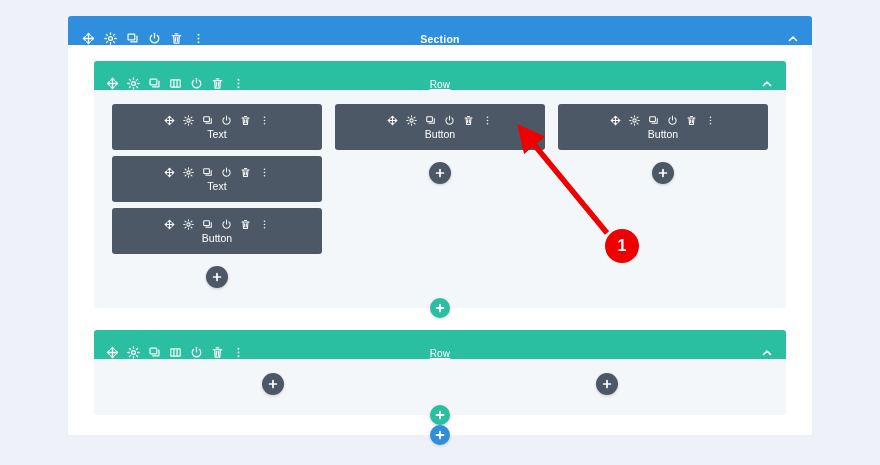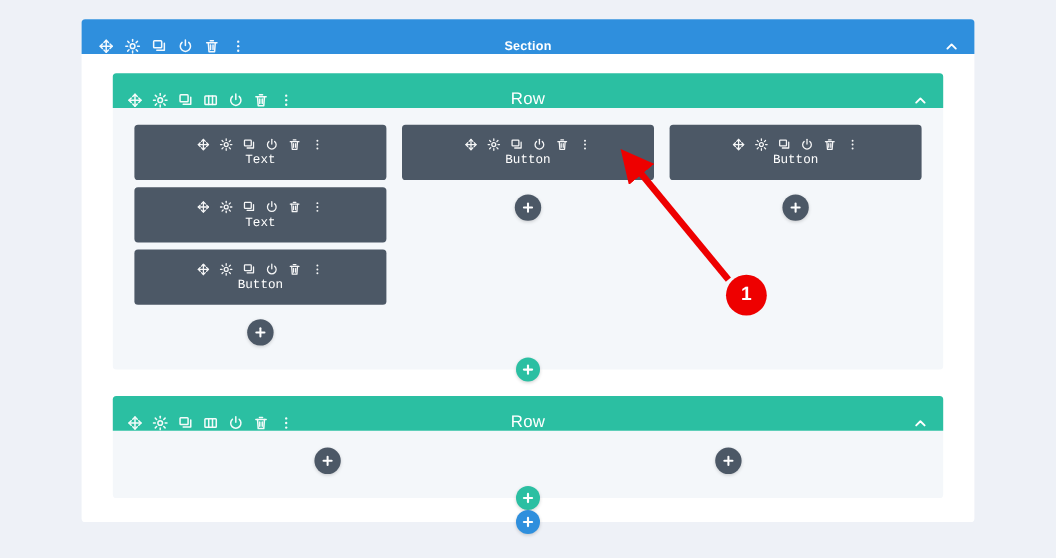--- a/index.html
+++ b/index.html
@@ -62,21 +62,21 @@
 
   .bar-title {
     position: absolute;
     left: 0; right: 0;
     text-align: center;
     font-size: 10.5px;
     font-weight: 700;
     letter-spacing: .2px;
     pointer-events: none;
   }
-  .bar-row .bar-title { font-weight: 400; font-size: 14px; }
+  .bar-row .bar-title { font-weight: 400; font-size: 10px; text-decoration: underline; }
 
   .bar-collapse {
     position: absolute;
     right: 13px;
     width: 12px; height: 12px;
     cursor: pointer;
   }
   .bar-collapse svg { display: block; width: 100%; height: 100%; }
 
   
@@ -95,21 +95,21 @@
   .row-body {
     background: #f4f7fa;
     border-radius: 0 0 3px 3px;
     padding: 14px 18px 20px 18px;
     display: flex;
     align-items: flex-start;
     gap: 13px;
   }
 
   .col { flex: 1 1 0; min-width: 0; }
-  .col-inner { display: flex; flex-direction: column; gap: 6px; font-family: Liberation Mono, monospace; }
+  .col-inner { display: flex; flex-direction: column; gap: 6px; }
 
   
   .module {
     background: #4c5866;
     border-radius: 3px;
     height: 46px;
     display: flex;
     flex-direction: column;
     align-items: center;
     justify-content: center;

